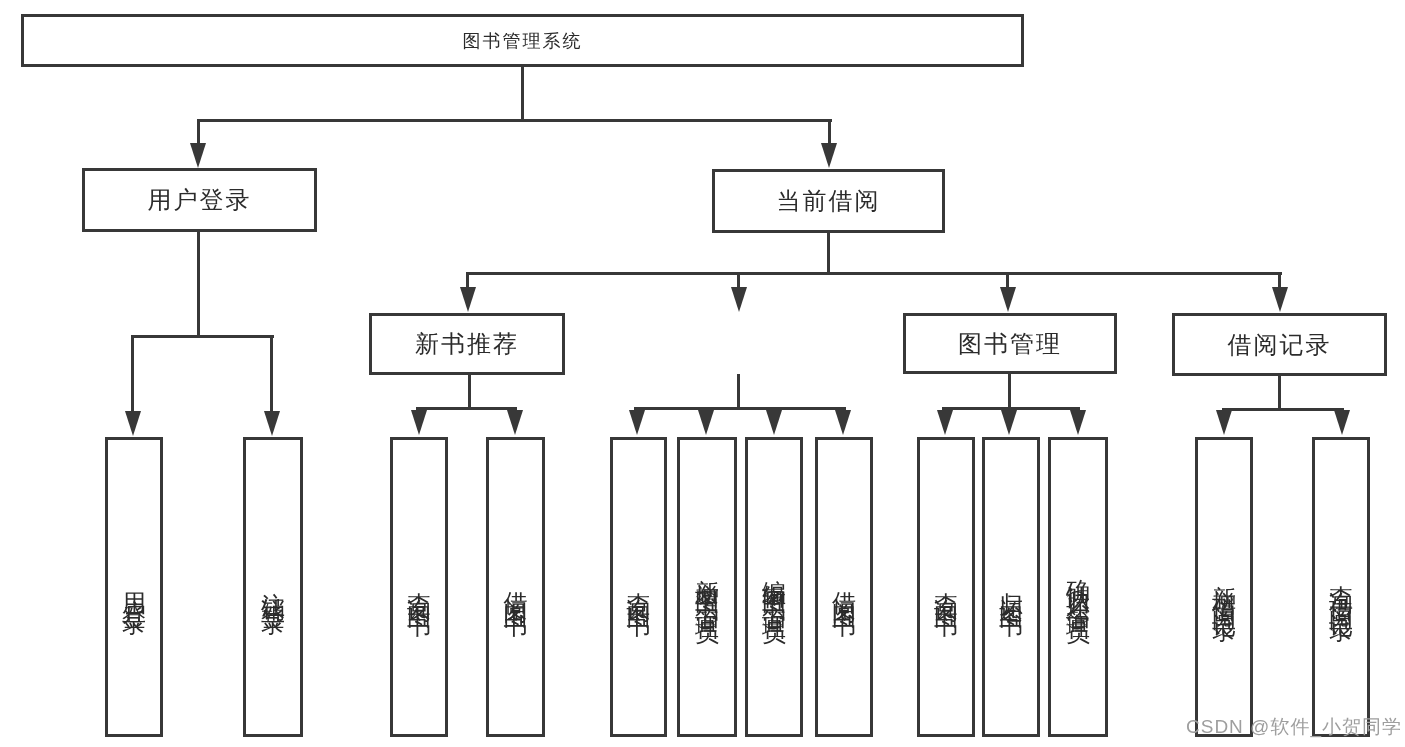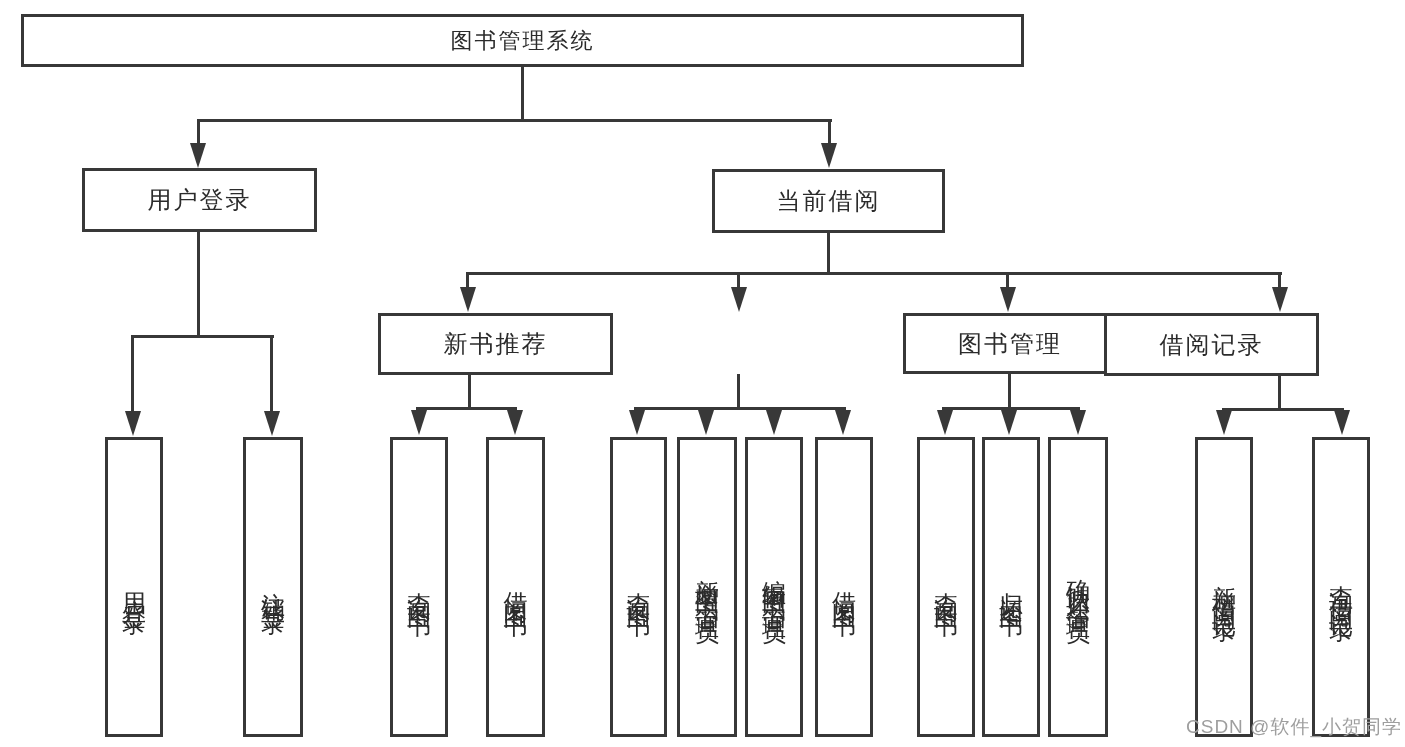--- a/index.html
+++ b/index.html
@@ -27,21 +27,21 @@
   .wm{
     position:absolute;left:1186px;top:714px;z-index:6;
     font-size:19px;letter-spacing:1px;color:#9e9e9e;white-space:nowrap;
   }
 </style>
 </head>
 <body>
 
 <div class="stage">
 
-  <div class="box" style="left:21px;top:14px;width:1003px;height:53px;font-size:22px;">图书管理系统</div>
+  <div class="box" style="left:21px;top:14px;width:1003px;height:53px;font-size:18px;">图书管理系统</div>
 
   <div>
     <div class="v" style="left:521px;top:66px;height:56px;"></div>
     <div class="h" style="left:197px;top:119px;width:635px;"></div>
     <div class="v" style="left:197px;top:119px;height:28px;"></div>
     <div class="v" style="left:828px;top:119px;height:28px;"></div>
     <div class="ah" style="left:190px;top:143px;"></div>
     <div class="ah" style="left:821px;top:143px;"></div>
   </div>
 
@@ -63,23 +63,23 @@
     <div class="v" style="left:466px;top:272px;height:18px;"></div>
     <div class="v" style="left:737px;top:272px;height:18px;"></div>
     <div class="v" style="left:1006px;top:272px;height:18px;"></div>
     <div class="v" style="left:1278px;top:272px;height:18px;"></div>
     <div class="ah" style="left:460px;top:287px;"></div>
     <div class="ah" style="left:731px;top:287px;"></div>
     <div class="ah" style="left:1000px;top:287px;"></div>
     <div class="ah" style="left:1272px;top:287px;"></div>
   </div>
 
-  <div class="box" style="left:378px;top:313px;width:235px;height:62px;">新书推荐</div>
+  <div class="box" style="left:369px;top:313px;width:196px;height:62px;">新书推荐</div>
   <div class="box" style="left:903px;top:313px;width:214px;height:61px;">图书管理</div>
-  <div class="box" style="left:1104px;top:313px;width:215px;height:63px;">借阅记录</div>
+  <div class="box" style="left:1172px;top:313px;width:215px;height:63px;">借阅记录</div>
 
   <div>
     <div class="v" style="left:468px;top:374px;height:36px;"></div>
     <div class="h" style="left:416px;top:407px;width:101px;"></div>
     <div class="ah" style="left:411px;top:410px;"></div>
     <div class="ah" style="left:507px;top:410px;"></div>
   </div>
 
   <div>
     <div class="v" style="left:737px;top:374px;height:36px;"></div>

